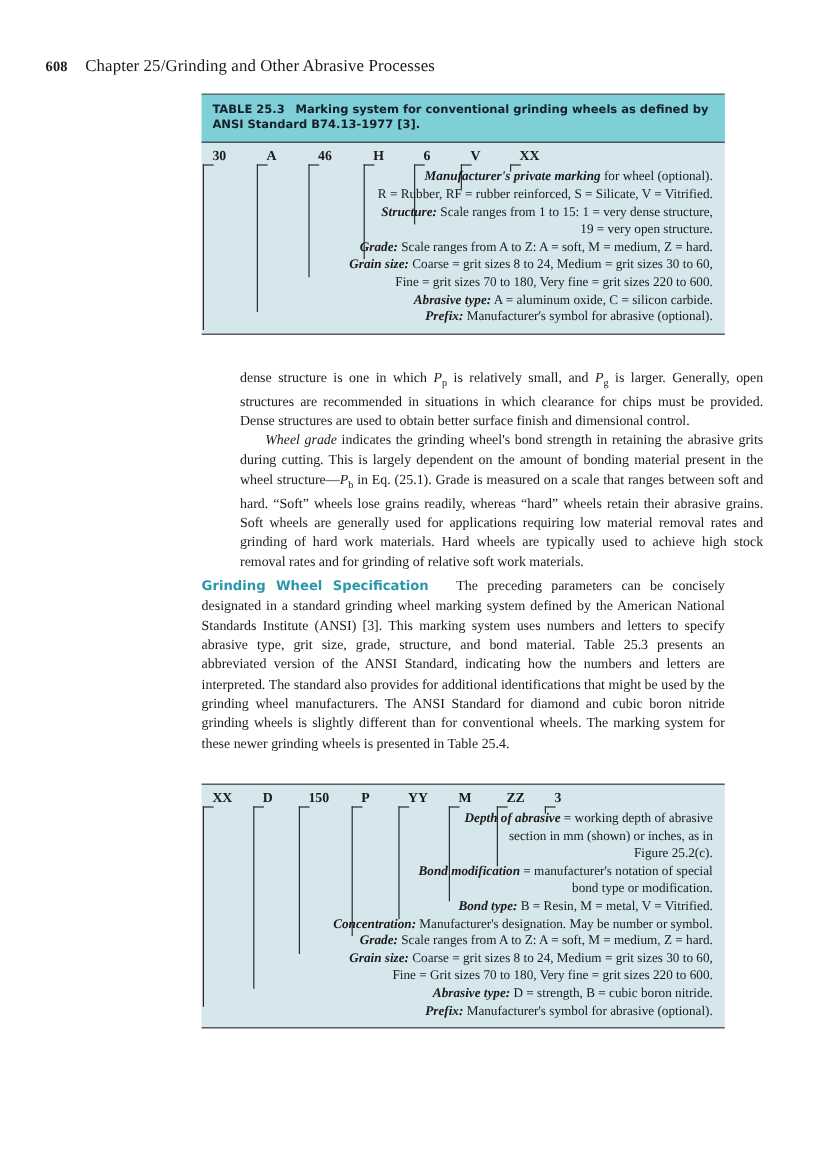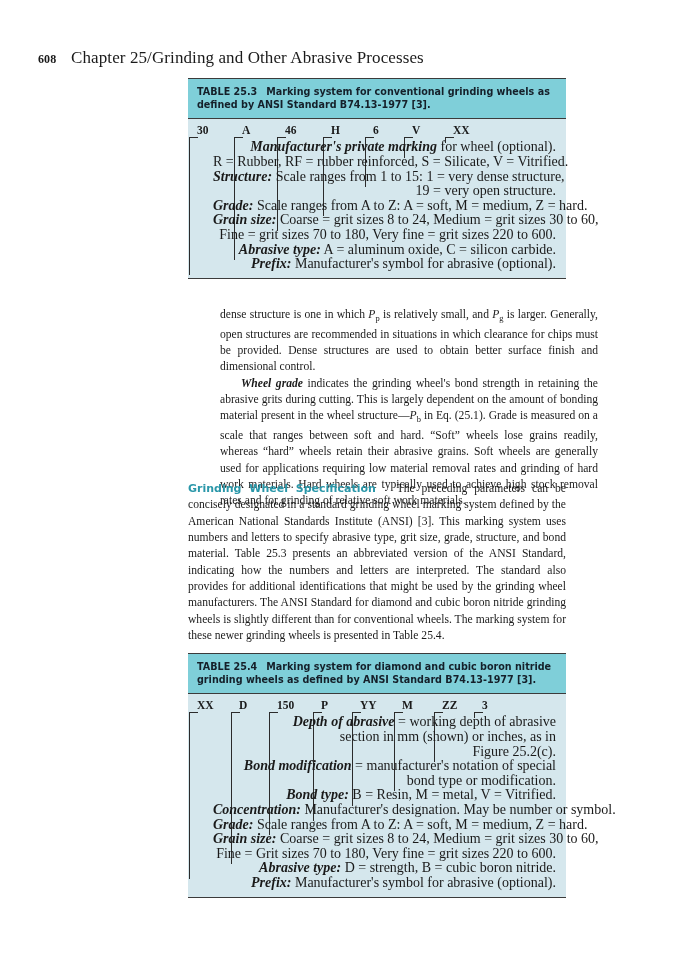--- a/index.html
+++ b/index.html
@@ -29,28 +29,28 @@
     letter-spacing: 0.1px;
     white-space: nowrap;
   }
   .runhead .folio {
     font-family: "Liberation Serif", serif;
     font-weight: bold;
     font-size: 12px;
     margin-right: 12px;
   }
   .runhead .chap {
-    font-size: 17px;
+    font-size: 14px;
   }
 
   
   .col {
     position: absolute;
-    left: 188px;
-    width: 378px;
+    left: 168px;
+    width: 436px;
   }
 
   
   .tbl {
     background: #d5e7ed;
     border-top: 1.2px solid #3b3b3b;
     border-bottom: 1.2px solid #3b3b3b;
     box-sizing: border-box;
   }
   .tbl-head {
@@ -96,21 +96,21 @@
     border-left: 1px solid #2b2b2b;
     border-top: 1px solid #2b2b2b;
     width: 9px;
     box-sizing: border-box;
   }
 
   
   .ann {
     position: relative;
     text-align: right;
-    font-size: 14px;
+    font-size: 11px;
     line-height: 14.6px;
     white-space: nowrap;
     margin-left: 16px;
   }
   .ann div {
     padding-right: 1px;
   }
   .ann .lbl {
     font-weight: bold;
     font-style: italic;
@@ -122,21 +122,21 @@
   
   p.body {
     margin: 0;
     font-size: 11.6px;
     line-height: 16.35px;
     text-align: justify;
     text-justify: inter-word;
     hyphens: none;
   }
   p.body.indent { text-indent: 21px; }
-  .bi { font-weight: bold; font-style: italic; }
+  .bi { font-weight: normal; font-style: italic; }
   .runin {
     font-family: "DejaVu Sans", sans-serif;
     font-weight: bold;
     font-size: 11px;
     color: #2a97a9;
   }
   sub { font-size: 73%; }
   .it { font-style: italic; }
 </style>
 </head>
@@ -193,23 +193,20 @@
 
     <p class="body indent" style="margin-top:0;"><span class="bi">Wheel grade</span><span> indicates the grinding wheel's bond strength in retaining the abrasive grits during cutting. This is largely dependent on the amount of bonding material present in the wheel structure—</span><span class="it">P</span><sub>b</sub><span> in Eq. (25.1). Grade is measured on a scale that ranges between soft and hard. “Soft” wheels lose grains readily, whereas “hard” wheels retain their abrasive grains. Soft wheels are generally used for applications requiring low material removal rates and grinding of hard work materials. Hard wheels are typically used to achieve high stock removal rates and for grinding of relative soft work materials.</span></p>
   </div>
 
   <div class="col" style="top:481px;">
     <p class="body"><span class="runin">Grinding Wheel Specification</span><span>&nbsp;&nbsp;&nbsp;</span><span>The preceding parameters can be concisely designated in a standard grinding wheel marking system defined by the American National Standards Institute (ANSI) [3]. This marking system uses numbers and letters to specify abrasive type, grit size, grade, structure, and bond material. Table 25.3 presents an abbreviated version of the ANSI Standard, indicating how the numbers and letters are interpreted. The standard also provides for additional identifications that might be used by the grinding wheel manufacturers. The ANSI Standard for diamond and cubic boron nitride grinding wheels is slightly different than for conventional wheels. The marking system for these newer grinding wheels is presented in Table 25.4.</span></p>
   </div>
 
   <div class="col" style="top:653px;">
     <div class="tbl">
-      <div class="tbl-head">
-        <span class="tnum">TABLE 25.4</span><span>Marking system for diamond and cubic boron nitride grinding wheels as defined by ANSI Standard B74.13-1977 [3].</span>
-      </div>
       <div class="tbl-body">
         <div class="codes" id="codes254">
             <span style="left: 0px;">XX</span>
             <span style="left: 42px;">D</span>
             <span style="left: 80px;">150</span>
             <span style="left: 124px;">P</span>
             <span style="left: 163px;">YY</span>
             <span style="left: 205px;">M</span>
             <span style="left: 245px;">ZZ</span>
             <span style="left: 285px;">3</span>

